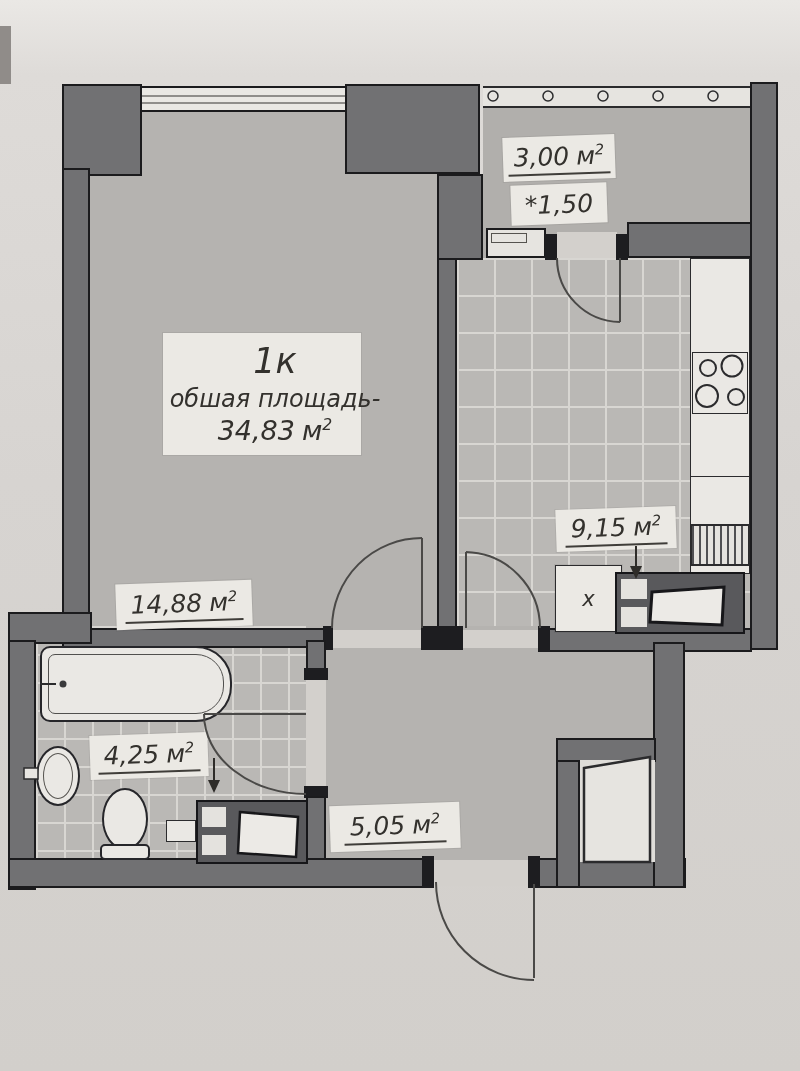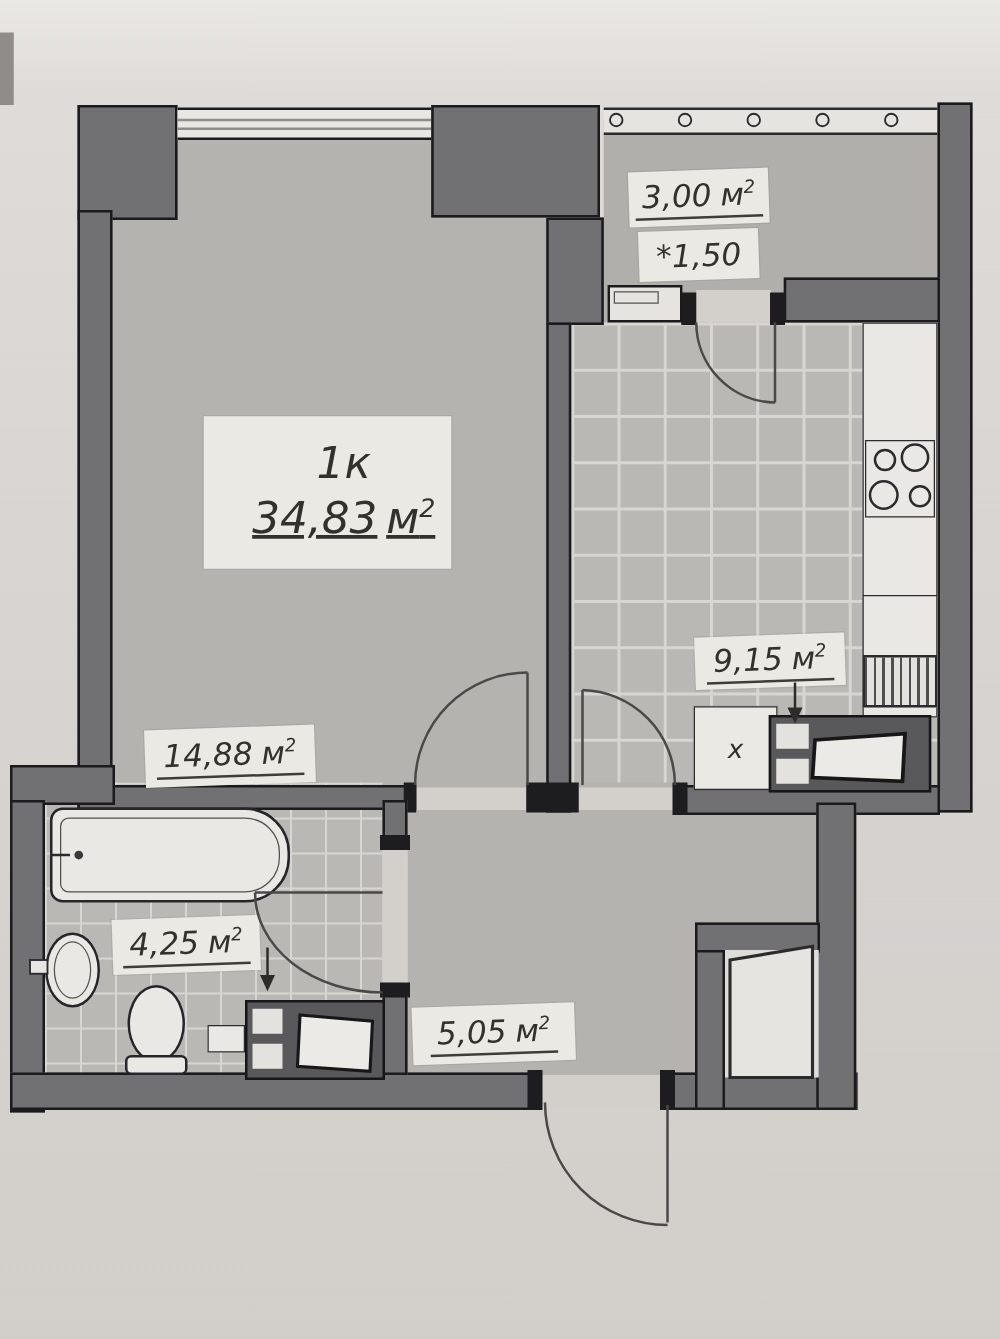--- a/index.html
+++ b/index.html
@@ -58,21 +58,21 @@
     font-style:italic;display:flex;align-items:center;justify-content:center;
     box-shadow:0 0 0 1px rgba(0,0,0,0.06);white-space:nowrap;
   }
   .tilt{transform:rotate(-2deg);}
   .area-lbl{font-size:25px;}
   .u{border-bottom:2.5px solid #3f3d39;padding:0 6px 2px;display:inline-block;}
   .unit{margin-left:7px;}
   sup{font-size:58%;vertical-align:super;letter-spacing:0;}
   .main-lbl{flex-direction:column;line-height:1.25;font-size:24px;padding:4px 2px;}
   .main-lbl .l1{font-size:35px;}
-  .main-lbl .l3{font-size:35px;text-decoration:underline;}
+  .main-lbl .l3{font-size:27px;}
   .small-lbl{font-size:17px;}
   .fridge-lbl{font-size:21px;}
   svg.overlay{position:absolute;left:0;top:0;pointer-events:none;}
   .ln{stroke:var(--c-line,#4a4947);stroke-width:2;fill:none;}
   .ink{stroke:#2b2b2d;fill:none;}
   .photo-corner{background:#908c89;}
 </style>
 </head>
 <body style="--c-paper: #d7d4d1; --c-wall: #717173; --c-wall-line: #1b1b1d; --c-cap: #1d1d20; --c-floor: #b5b3b0; --c-floor-balcony: #b1afac; --c-tile: #bab8b5; --c-tile-line: #d8d6d2; --c-fixture: #eae8e4; --c-label-bg: #ebe9e4; --c-ink: #33312d; --c-line: #4a4947;">
 
@@ -146,20 +146,21 @@
   <div class="abs bowl" style="left:102px;top:788px;width:46px;height:62px;"></div>
   <div class="abs tbase" style="left:100px;top:844px;width:50px;height:16px;"></div>
   <div class="abs fx-thin" style="left:166px;top:820px;width:30px;height:22px;"></div>
   <div class="abs vanity" style="left:196px;top:800px;width:112px;height:64px;">
     <span class="vcell" style="left:4px;top:5px;width:24px;height:20px;"></span>
     <span class="vcell" style="left:4px;top:33px;width:24px;height:20px;"></span>
   </div>
 
   <div class="abs lbl main-lbl" style="left:163px;top:333px;width:198px;height:122px;padding-left:28px;">
     <span class="l1">1к</span>
+    <span class="l2">обшая площадь-</span>
     <span class="l3"><span>34,83</span><span class="unit"><span>м</span><sup>2</sup></span></span>
   </div>
 
   <div class="abs lbl area-lbl tilt" style="left:116px;top:582px;width:136px;height:46px;">
     <span class="u"><span>14,88</span><span class="unit"><span>м</span><sup>2</sup></span></span>
   </div>
 
   <div class="abs lbl area-lbl tilt" style="left:503px;top:136px;width:112px;height:44px;">
     <span class="u"><span>3,00</span><span class="unit"><span>м</span><sup>2</sup></span></span>
   </div>

